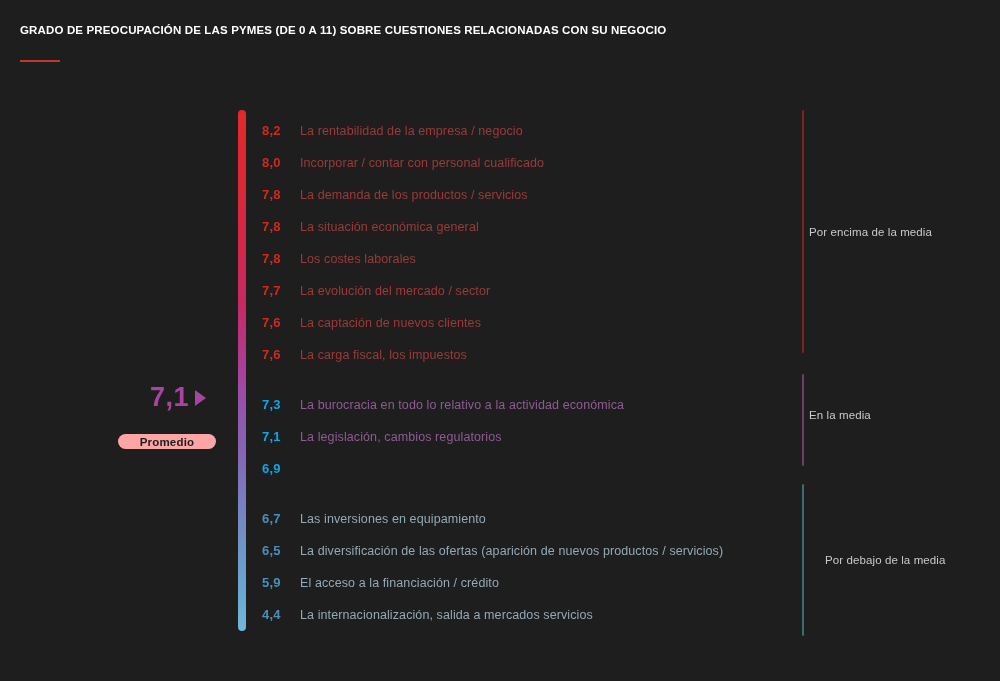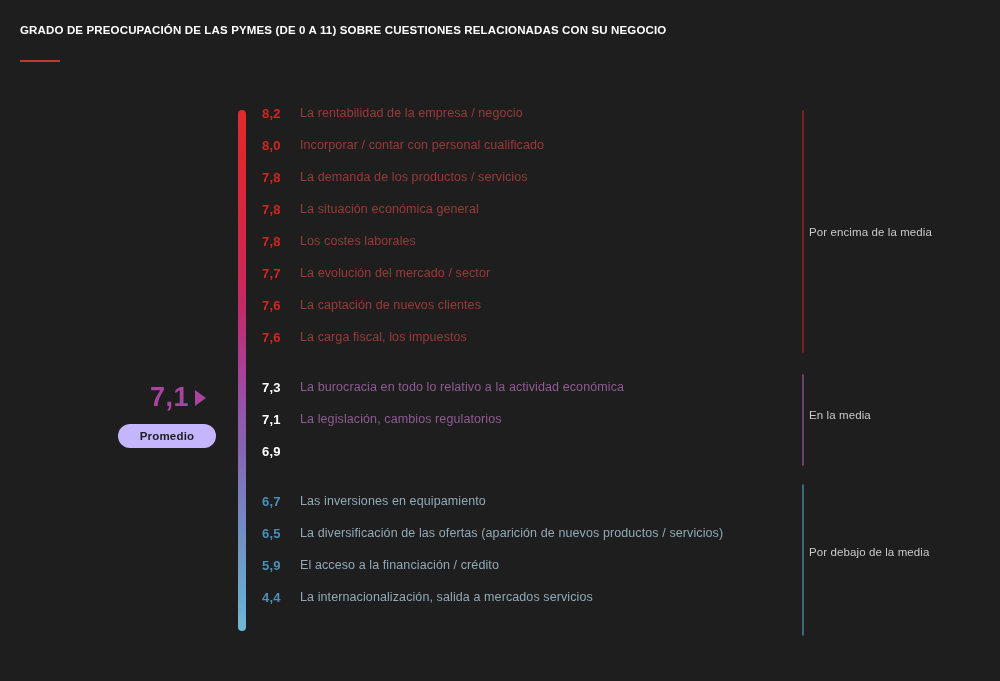--- a/index.html
+++ b/index.html
@@ -74,40 +74,40 @@
   .rows {
     position: absolute;
     left: 262px;
     top: 106px;
     width: 560px;
   }
   .row {
     position: relative;
     height: 32px;
     display: flex;
-    align-items: flex-start;
+    align-items: flex-end;
   }
   .row-value {
     width: 38px;
     flex: 0 0 38px;
     font-size: 13px;
     font-weight: bold;
     letter-spacing: 0.2px;
   }
   .row-label {
     font-size: 12.5px;
     letter-spacing: 0.1px;
     white-space: nowrap;
   }
 
   
   .g-above .row-value { color: #d3271f; }
   .g-above .row-label { color: #9d3a38; }
 
-  .g-mid .row-value   { color: #ffffff; }
+  .g-mid .row-value   { color: #0ea5e9; }
   .g-mid .row-label   { color: #8e5c92; }
 
   .g-below .row-value { color: #4a90b8; }
   .g-below .row-label { color: #93a9b5; }
 
   .gap-mid  { height: 18px; }
   .gap-low  { height: 18px; }
 
   
   .avg {
@@ -132,25 +132,25 @@
   }
   .avg-arrow {
     width: 0;
     height: 0;
     border-top: 8px solid transparent;
     border-bottom: 8px solid transparent;
     border-left: 11px solid #a8459f;
     margin-top: 2px;
   }
   .avg-badge {
-    margin-top: 10px;
+    margin-top: 20px;
     width: 98px;
-    height: 24px;
+    height: 15px;
     border-radius: 12px;
-    background: #c4b5fd;
+    background: #fca5a5;
     display: flex;
     align-items: center;
     justify-content: center;
     font-size: 11.5px;
     font-weight: bold;
     color: #1e1e1e;
     letter-spacing: 0.2px;
   }
 
   
@@ -288,18 +288,18 @@
       <div class="legend-text" style="top:116px;">Por encima de la media</div>
     </div>
 
     <div class="legend-group lg-mid" style="top:374px; height:92px;">
       <div class="legend-line"></div>
       <div class="legend-text" style="top:35px;">En la media</div>
     </div>
 
     <div class="legend-group lg-below" style="top:484px; height:152px;">
       <div class="legend-line"></div>
-      <div class="legend-text" style="top:62px;">Por debajo de la media</div>
+      <div class="legend-text" style="top:70px;margin-left:16px;">Por debajo de la media</div>
     </div>
 
   </div>
 
 </div>
 
 </body></html>

